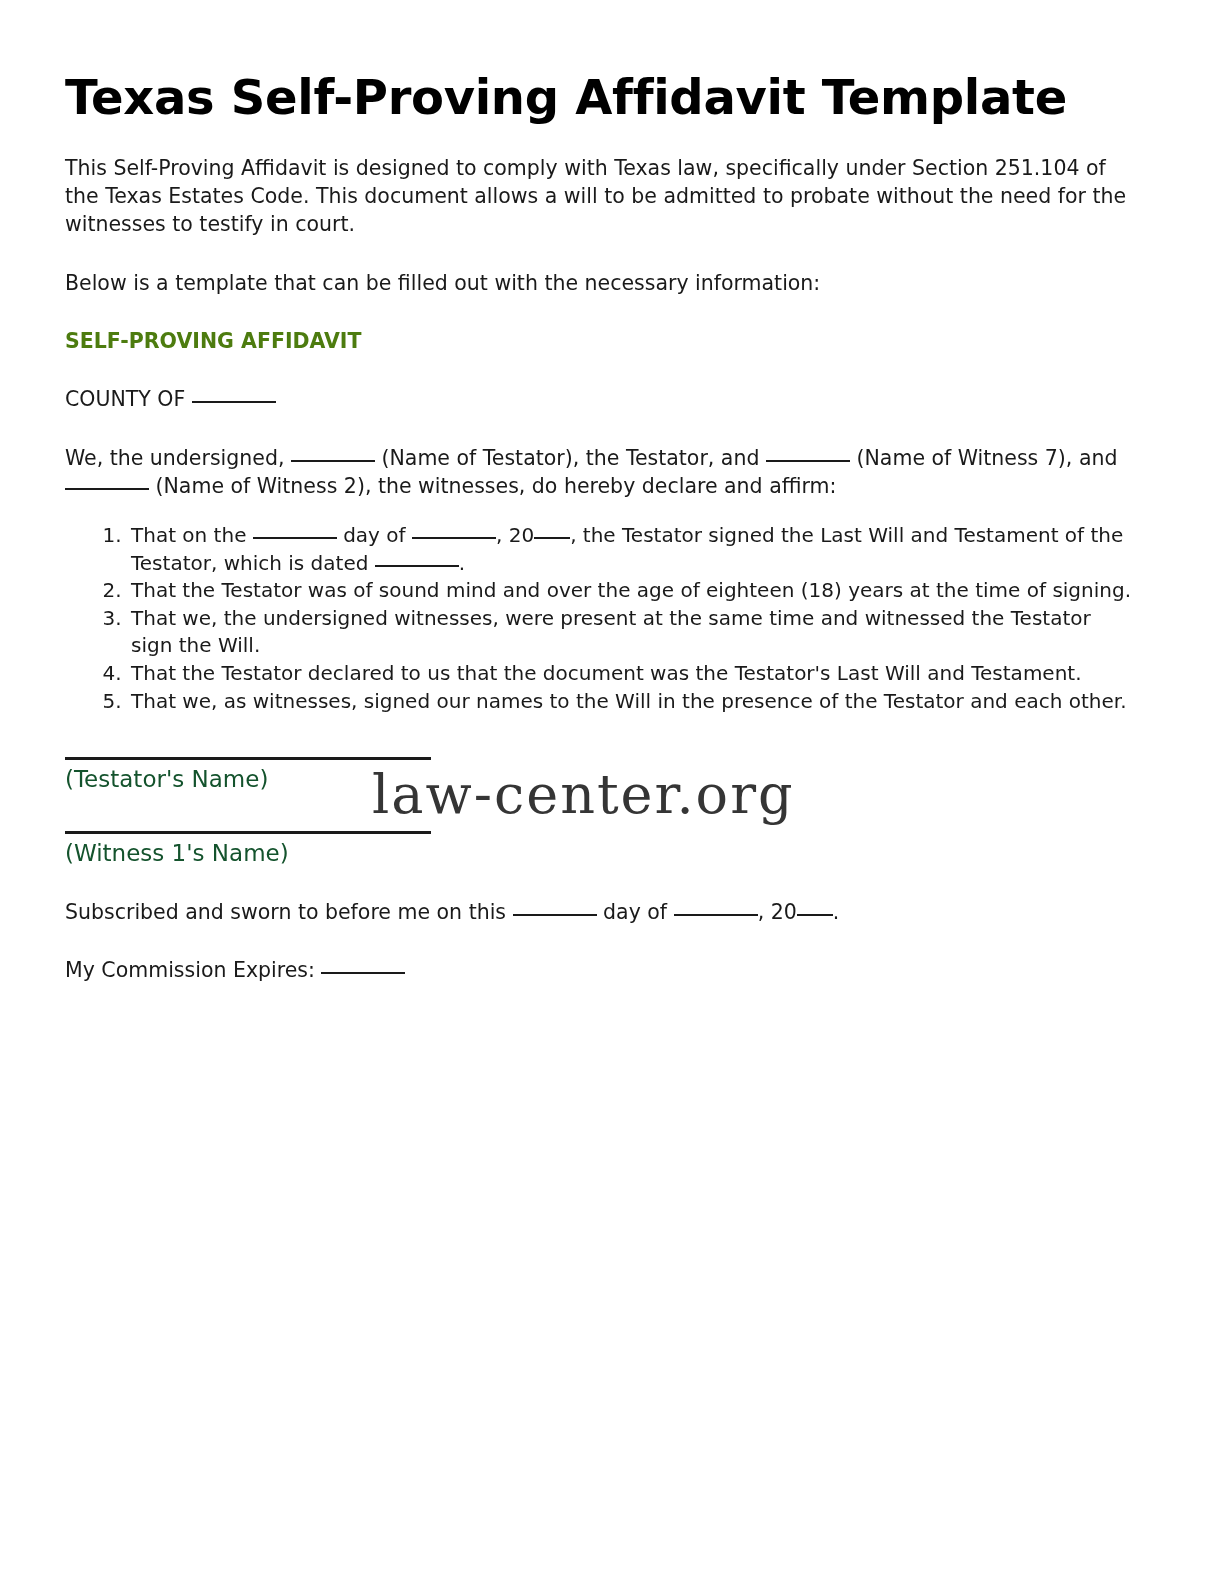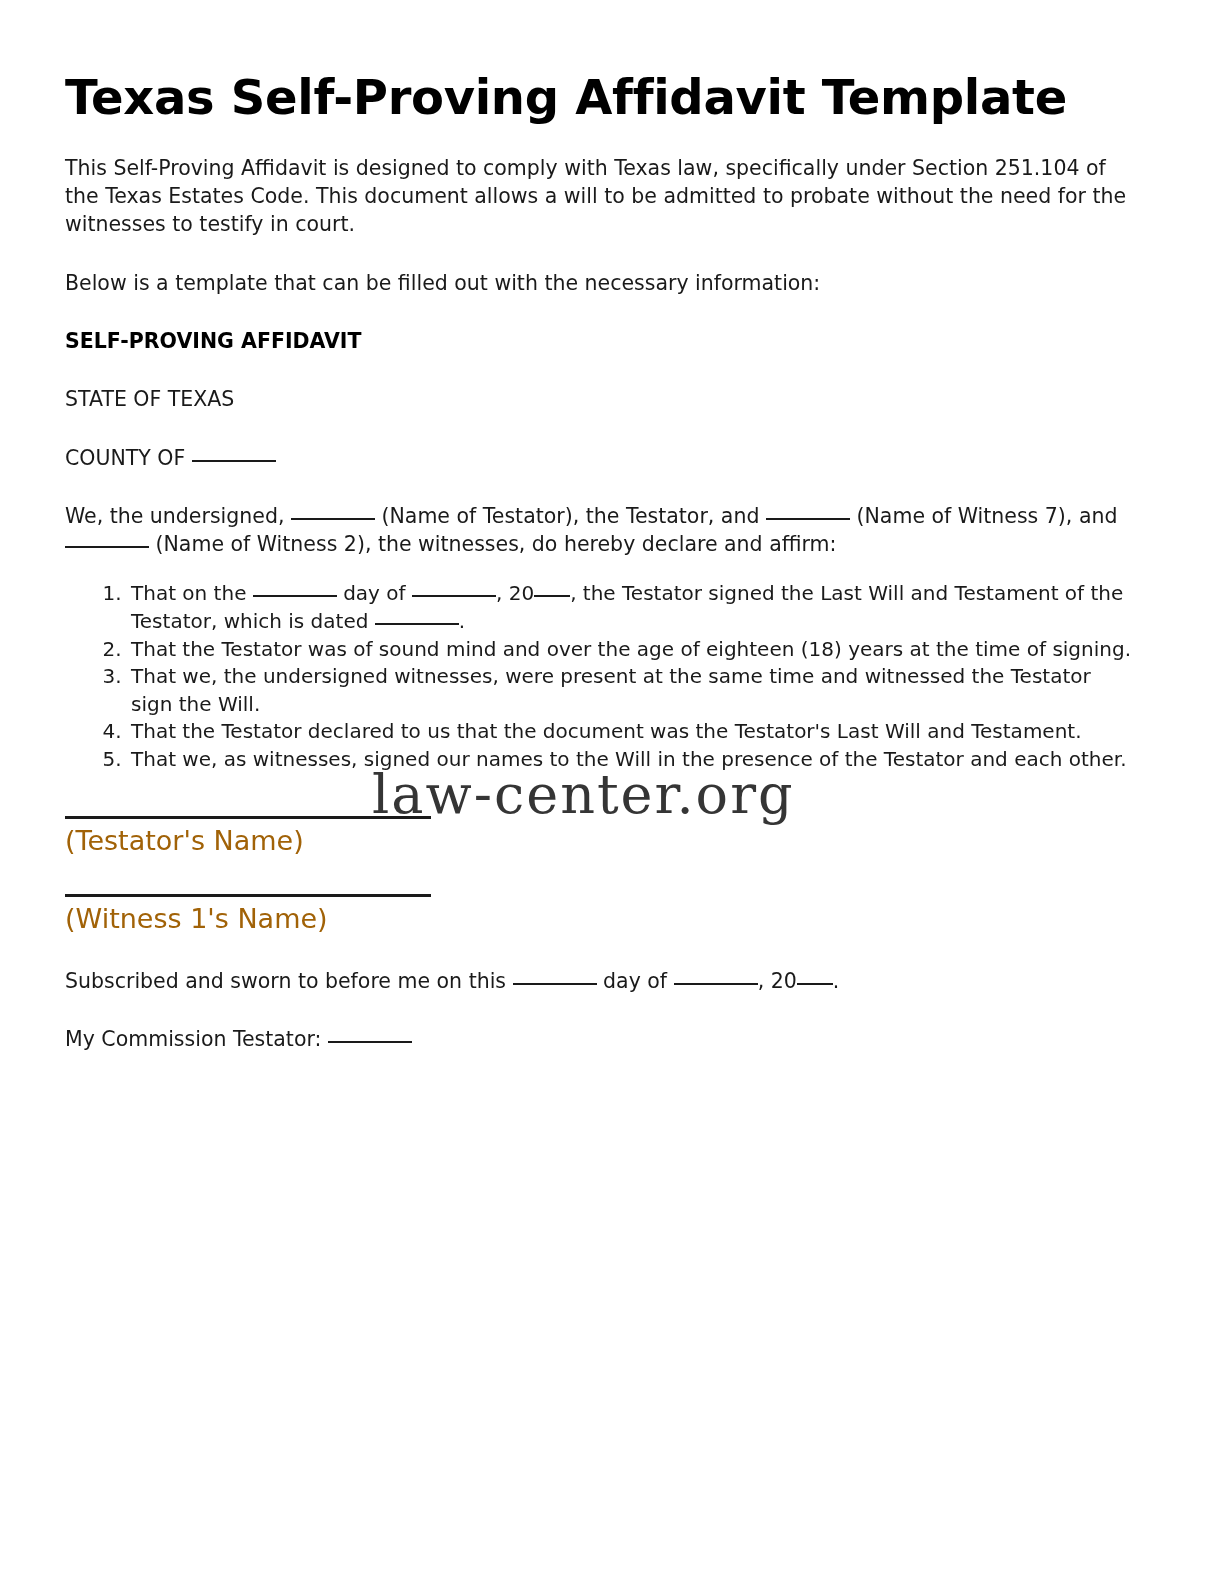--- a/index.html
+++ b/index.html
@@ -45,21 +45,21 @@
     padding-top: 30px;
     color: #1a1a1a;
   }
 
   .strong-head {
     font-size: 20.5px;
     font-weight: bold;
     line-height: 1.38;
     margin: 0;
     padding-top: 30px;
-    color: #000000;
+    color: #4d7c0f;
   }
 
   ol.claims {
     font-size: 20px;
     line-height: 1.38;
     margin: 0;
     padding-top: 22px;
     padding-left: 63px;
     padding-bottom: 0;
     color: #1a1a1a;
@@ -84,24 +84,24 @@
   .sig-block {
     padding-top: 36px;
   }
   .sig-block.first { padding-top: 42px; }
   .sig-rule {
     width: 366px;
     height: 0;
     border-bottom: 3px solid #1a1a1a;
   }
   .sig-caption {
-    font-size: 27px;
+    font-size: 23px;
     line-height: 1.32;
     padding-top: 4px;
-    color: #a16207;
+    color: #14532d;
   }
 
   .notary-caption {
     font-size: 20.5px;
     line-height: 1.32;
     padding-top: 4px;
     color: #1a1a1a;
   }
 
   .watermark {
@@ -127,21 +127,20 @@
   <div class="content">
 
     <h1 class="doc-title">Texas Self-Proving Affidavit Template</h1>
 
     <p class="para">This Self-Proving Affidavit is designed to comply with Texas law, specifically under Section 251.104 of the Texas Estates Code. This document allows a will to be admitted to probate without the need for the witnesses to testify in court.</p>
 
     <p class="para">Below is a template that can be filled out with the necessary information:</p>
 
     <div class="strong-head">SELF-PROVING AFFIDAVIT</div>
 
-    <p class="para">STATE OF TEXAS</p>
 
     <p class="para">
       <span>COUNTY OF</span>
       <span class="blank w-std"></span>
     </p>
 
     <p class="para">
       <span>We, the undersigned,</span>
       <span class="blank w-std"></span>
       <span>(Name of Testator), the Testator, and</span>
@@ -188,21 +187,21 @@
 
     <p class="para">
       <span>Subscribed and sworn to before me on this</span>
       <span class="blank w-std"></span>
       <span>day of</span>
       <span class="blank w-std"></span><span>, 20</span><span class="blank w-short"></span><span>.</span>
     </p>
 
 
     <p class="para">
-      <span>My Commission Testator:</span>
+      <span>My Commission Expires:</span>
       <span class="blank w-std"></span>
     </p>
 
   </div>
 
   <div class="watermark">law-center.org</div>
 
 </div>
 
 </body></html>

